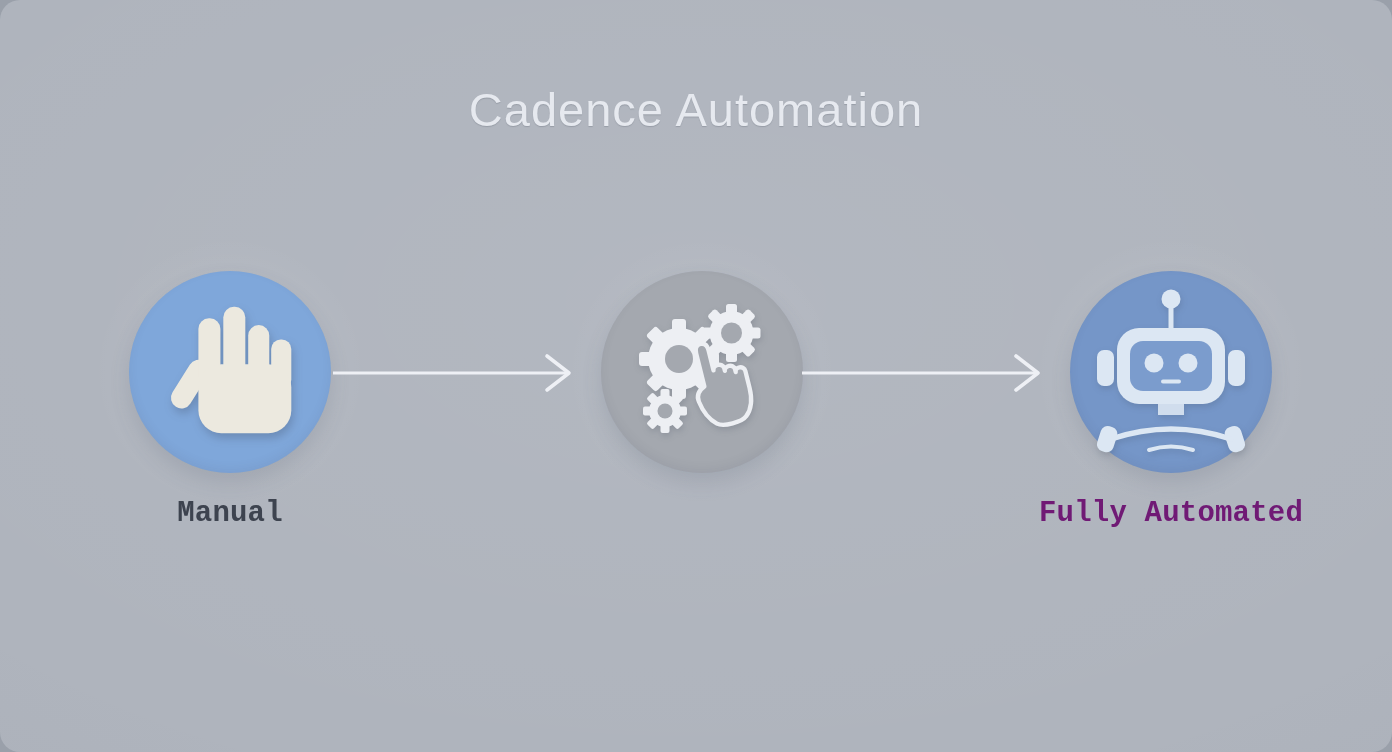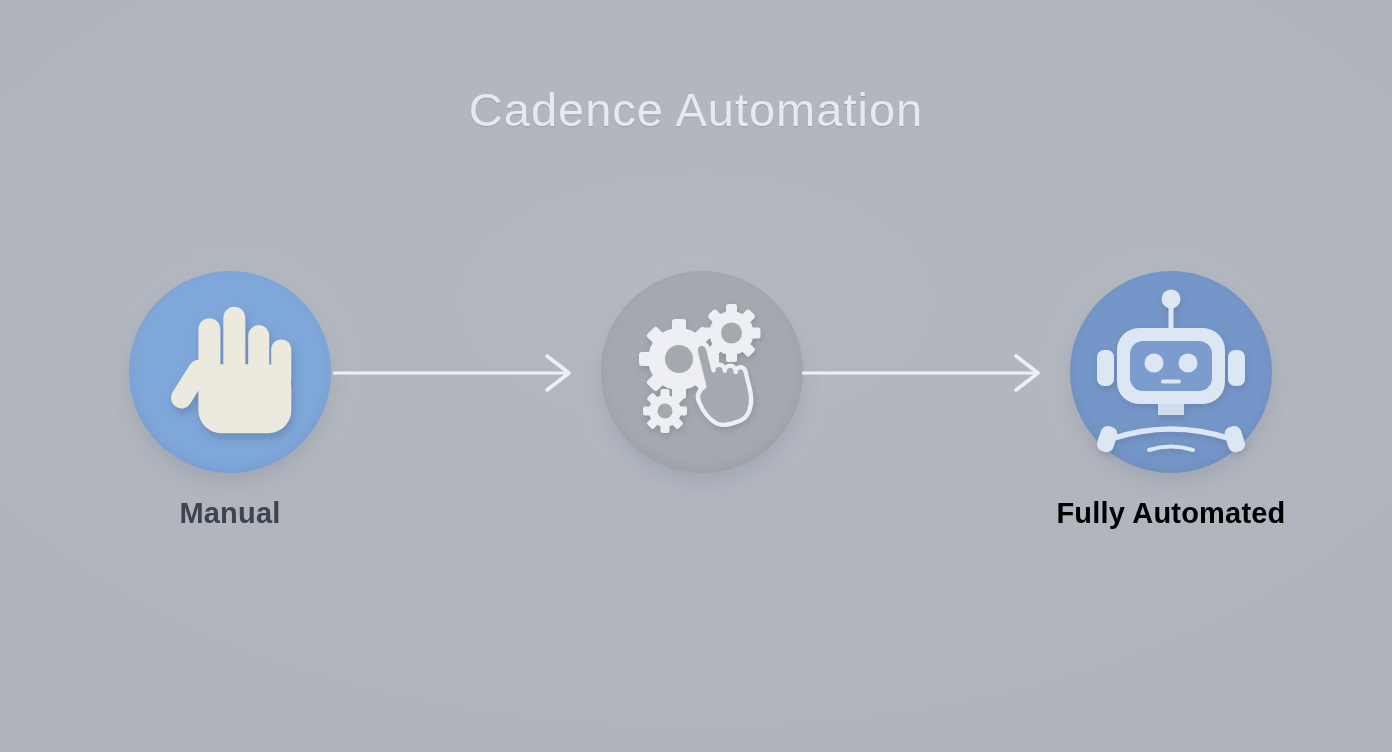--- a/index.html
+++ b/index.html
@@ -27,30 +27,30 @@
   .stage{position:absolute;top:271px;width:360px;text-align:center;}
   .stage-circle{
     position:relative;
     width:202px;height:202px;border-radius:50%;
     margin:0 auto;
     display:flex;align-items:center;justify-content:center;
     box-shadow:0 10px 20px rgba(70,80,98,0.16), inset 0 -4px 10px rgba(60,70,90,0.08);
   }
   .stage-label{
     margin-top:24px;
-    font-size:29px;font-weight:700;letter-spacing:0.2px;
+    font-size:29px;font-weight:700;letter-spacing:0.2px;font-family:Liberation Mono, monospace;
   }
   .connector{position:absolute;top:351px;}
   .icon-shadow{filter:drop-shadow(2px 5px 4px rgba(50,60,80,0.25));}
   .soft-shadow{filter:drop-shadow(1px 3px 3px rgba(50,60,80,0.18));}
 </style>
 </head>
 <body>
 
-<div class="canvas" style="background-color: rgb(175, 180, 189);">
+<div class="canvas" style="background-color: rgb(175, 180, 189); border-radius: 20px;">
 
   <div class="page-title" style="color: rgb(230, 233, 239);">Cadence Automation</div>
 
   <div class="stage" style="left:50px">
     <div class="stage-circle" style="background-color: rgb(127, 167, 218);">
       <svg class="icon-shadow" width="136" height="142" viewBox="-12 0 142 140">
         <g fill="#ece9df">
           <rect x="18" y="58" width="22" height="56" rx="11" transform="rotate(32 29 64)"></rect>
           <rect x="26" y="14" width="23" height="72" rx="11"></rect>
           <rect x="52" y="2" width="23" height="75" rx="11"></rect>
@@ -161,16 +161,16 @@
             <rect x="70" y="93.5" width="20" height="4" rx="2"></rect>
             <rect x="67" y="118" width="26" height="11" opacity="0.9"></rect>
             <rect x="8" y="140" width="17" height="26" rx="7" transform="rotate(18 16 152)"></rect>
             <rect x="135" y="140" width="17" height="26" rx="7" transform="rotate(-18 144 152)"></rect>
           </g>
           <path d="M 20 153 Q 80 133 140 153" fill="none" stroke-width="5.5" stroke-linecap="round" stroke="#dce7f3"></path>
           <path d="M 58 164 Q 80 157 102 164" fill="none" stroke-width="4" stroke-linecap="round" stroke="#dce7f3"></path>
         </g>
       </svg>
     </div>
-    <div class="stage-label" style="color: #000000;">Fully Automated</div>
+    <div class="stage-label" style="color: #701a75;">Fully Automated</div>
   </div>
 
 </div>
 
 </body></html>

